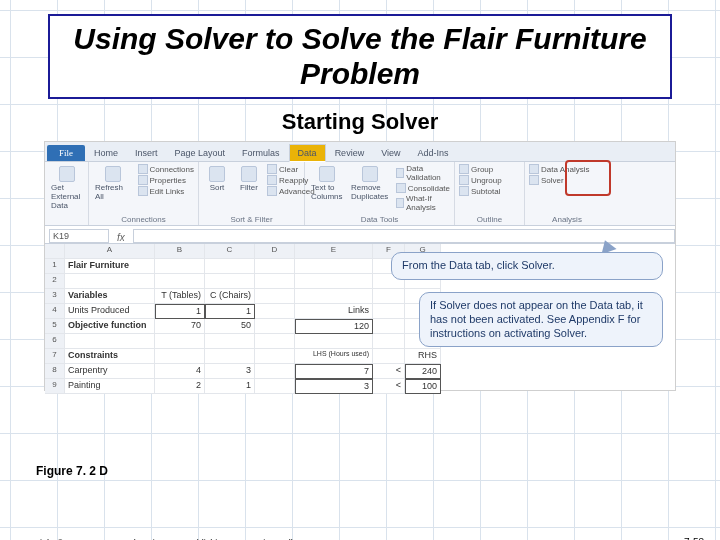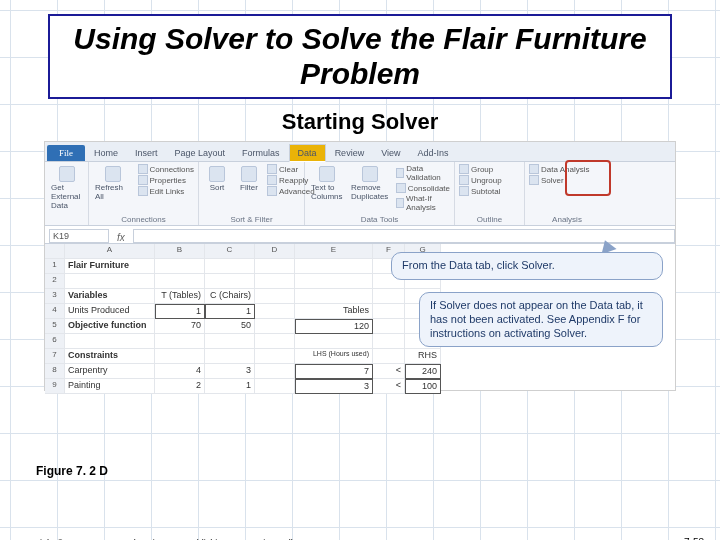--- a/index.html
+++ b/index.html
@@ -419,21 +419,21 @@
       <div></div>
         <div></div>
         <div></div>
         <div></div>
 
       <div class="rn">4</div>
       <div>Units Produced</div>
       <div class="cen boxed">1</div>
       <div class="cen boxed">1</div>
       <div></div>
-      <div class="cen">Tables</div>
+      <div class="cen">Links</div>
       <div></div>
         <div></div>
 
       <div class="rn">5</div>
       <div class="bold">Objective function</div>
       <div class="cen">70</div>
       <div class="cen">50</div>
       <div></div>
       <div class="cen boxed">120</div>
       <div></div>

